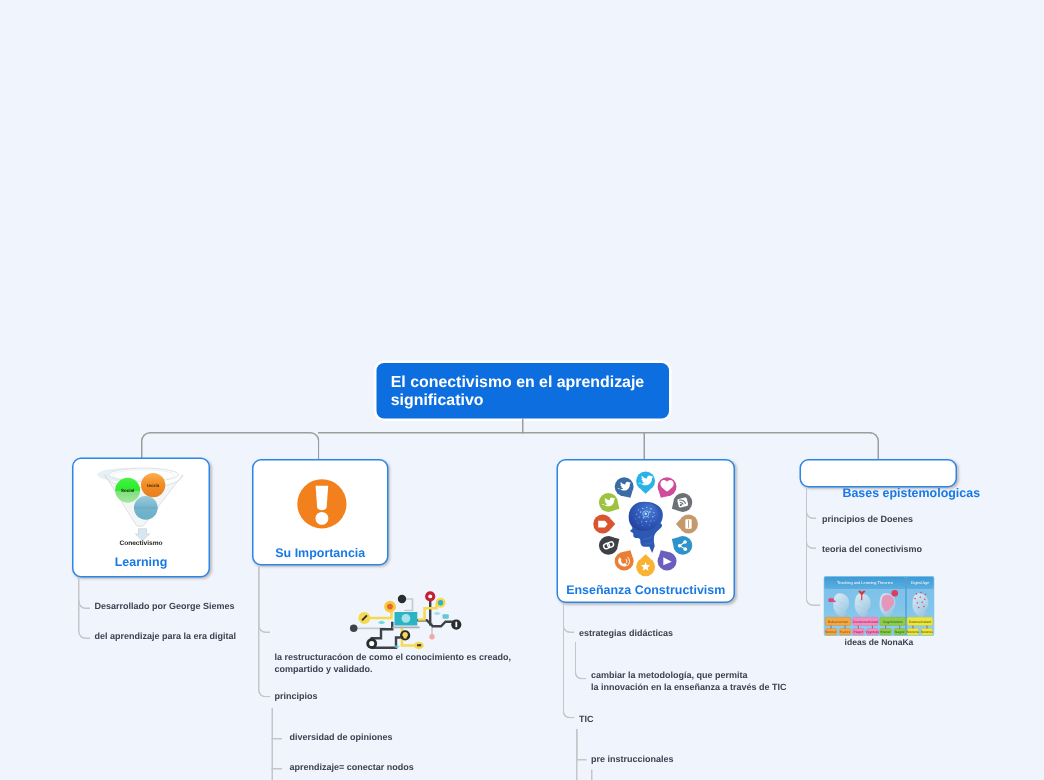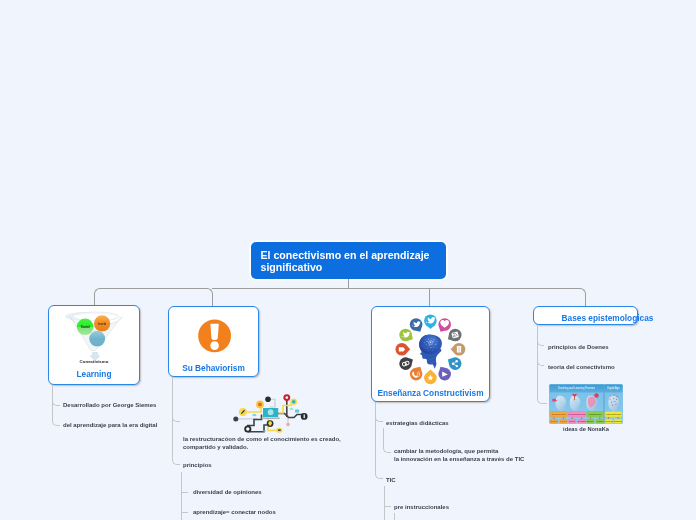--- a/index.html
+++ b/index.html
@@ -82,21 +82,21 @@
     <div class="card-title" style="top:63px;">Learning</div>
   </div>
 
   <div class="card" style="left:168px;top:306px;width:91px;height:71px;">
     <svg class="abs" style="left:28px;top:11px;" width="36" height="36" viewBox="0 0 36 36">
       <circle cx="17.6" cy="17.9" r="16.4" fill="#f2811d"></circle>
       <path d="M13.4 5.8 L21.8 5.8 L20.8 19.8 C20.7 21.2 19.6 22.1 17.6 22.1
                C15.6 22.1 14.5 21.2 14.4 19.8 Z" fill="#fff"></path>
       <circle cx="17.6" cy="27.6" r="4.3" fill="#fff"></circle>
     </svg>
-    <div class="card-title" style="top:55.5px;">Su Behaviorism</div>
+    <div class="card-title" style="top:55.5px;">Su Importancia</div>
   </div>
 
   <div class="card" style="left:371px;top:306px;width:119px;height:96px;">
     <svg class="abs" style="left:7px;top:2px;" width="104" height="80" viewBox="0 0 104 80">
       <defs>
         <radialGradient id="brainG" cx="0.35" cy="0.3" r="0.85">
           <stop offset="0" stop-color="#4a7bd4"></stop>
             <stop offset="0.55" stop-color="#2f56b5"></stop>
           <stop offset="1" stop-color="#1f3c92"></stop>
         </radialGradient>
@@ -232,21 +232,21 @@
       <circle cx="51.0" cy="33.6" r="2" fill="none" stroke="#bfe4fb" stroke-width="0.5" opacity="0.85"></circle>
       <circle cx="51.0" cy="33.6" r="0.75" fill="#d8f0fd" opacity="0.9"></circle>
       <path d="M46.5 48.5 C48.5 49.8 50.8 50.4 52.5 50.5" fill="none" stroke="#83aaea" stroke-width="0.32" opacity="0.5"></path>
       <path d="M45.8 52.4 C47.6 53.2 49.8 53.6 51.5 53.7" fill="none" stroke="#83aaea" stroke-width="0.3" opacity="0.42"></path>
       </g>
     </svg>
     <div class="card-title" style="top:81px;">Enseñanza Constructivism</div>
   </div>
 
   <div class="card" style="left:533px;top:306px;width:105px;height:19px;">
-    <div class="card-title" style="top:6px;padding-left:22px;">Bases epistemologicas</div>
+    <div class="card-title" style="top:16px;padding-left:22px;">Bases epistemologicas</div>
   </div>
 
   <div class="conn" style="left:52px;top:385px;width:8px;height:21px;border-left-width:1px;"></div>
   <div class="conn" style="left:52px;top:400px;width:8px;height:6px;border-left-width:1px;border-bottom-width:1px;border-bottom-left-radius:5px;"></div>
   <div class="conn" style="left:52px;top:405px;width:8px;height:21px;border-left-width:1px;border-bottom-width:1px;border-bottom-left-radius:5px;"></div>
   <div class="leaf" style="left:63px;top:401px;">Desarrollado por George Siemes</div>
   <div class="leaf" style="left:63px;top:421px;">del aprendizaje para la era digital</div>
 
   <div class="conn" style="left:172px;top:377px;width:8px;height:45px;border-left-width:1px;border-bottom-width:1px;border-bottom-left-radius:5px;"></div>
   <div class="conn" style="left:172px;top:377px;width:8px;height:88px;border-left-width:1px;border-bottom-width:1px;border-bottom-left-radius:5px;"></div>

